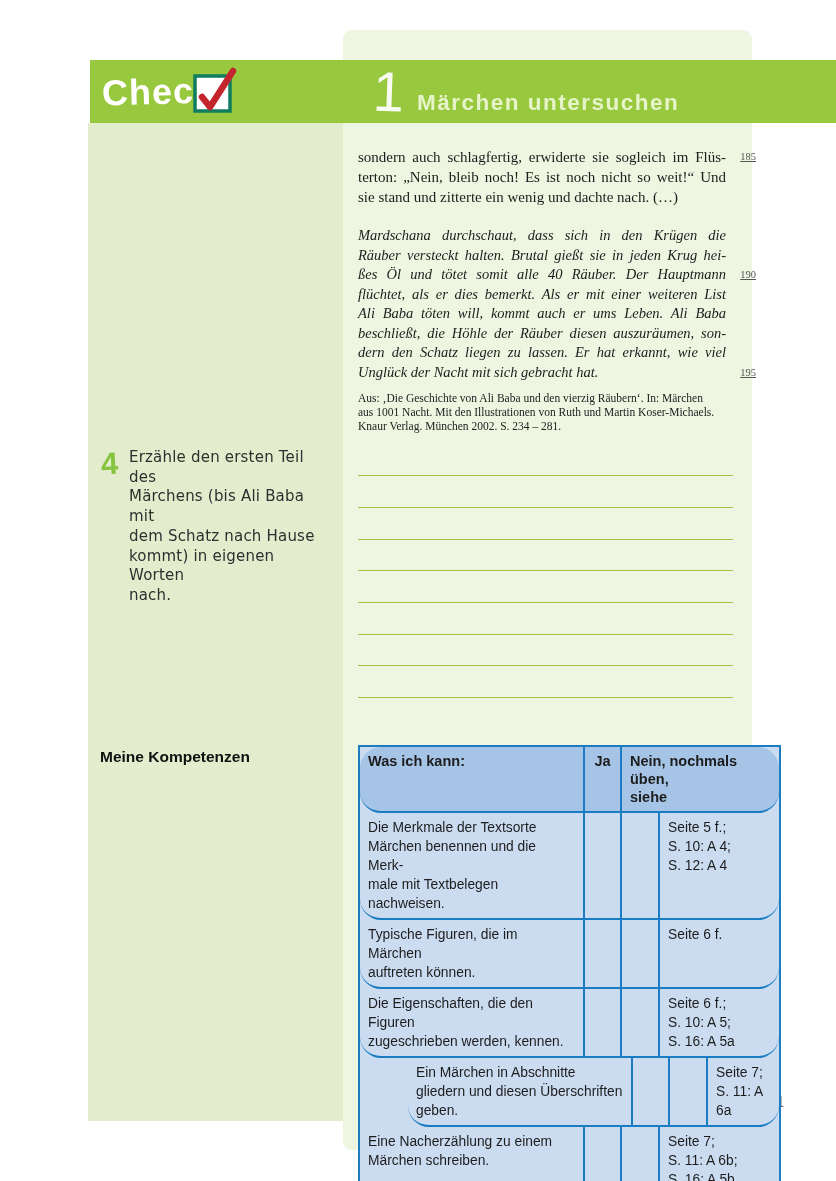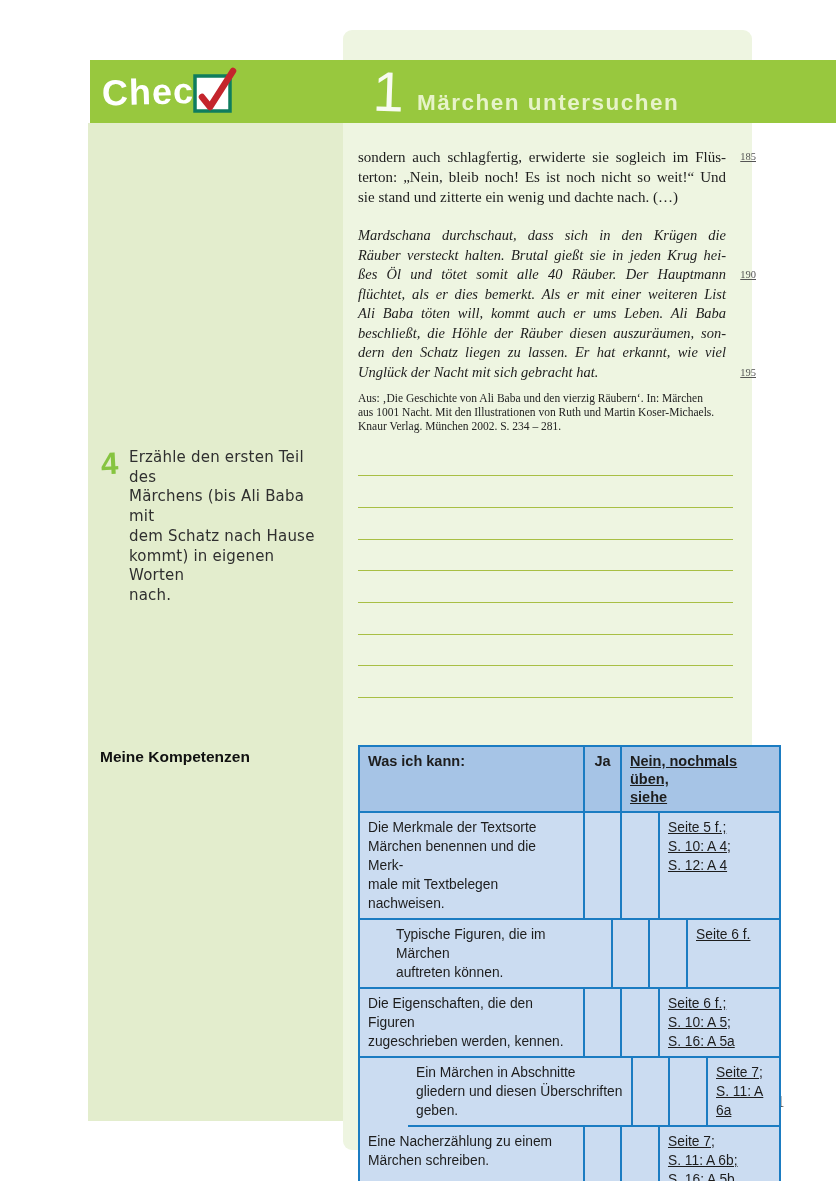--- a/index.html
+++ b/index.html
@@ -51,30 +51,30 @@
           color:var(--number-green,#86c440);transform:rotate(-3deg);}
   .ex-text{margin-left:28px;font:15px/19.7px "DejaVu Sans",sans-serif;color:#2f2f2f;
            letter-spacing:.2px;white-space:pre-line;}
 
   
   .komp-label{position:absolute;left:100px;top:748px;font-size:15.5px;font-weight:bold;
               color:#111;z-index:6;}
   .ctable{position:absolute;left:358px;top:745px;width:423px;z-index:6;
           border:2.5px solid var(--table-blue,#1b7cc2);background:var(--table-cell-bg,#cbdcf1);}
   .trow{display:grid;grid-template-columns:225px 37px 38px 1fr;
-        border-bottom:2px solid var(--table-blue,#1b7cc2);}
+        border-bottom:2px solid var(--table-blue,#1b7cc2);border-radius:21px;}
   .trow:last-child{border-bottom:none;}
   .trow>div{border-right:2px solid var(--table-blue,#1b7cc2);padding:5px 8px;}
-  .trow>div:last-child{border-right:none;text-decoration:underline;}
+  .trow>div:last-child{border-right:none;}
   .thead{background:var(--table-head-bg,#a6c4e6);min-height:46px;}
   .thead>div{font-size:14.5px;font-weight:bold;line-height:18px;}
   .thead .cno{grid-column:3 / 5;white-space:pre-line;}
   .thead .cyes{text-align:center;}
   .cskill,.crefs{font-size:13.8px;line-height:19px;white-space:pre-line;}
-  .r1{min-height:65px;} .r2{min-height:46px;padding-left:28px;} .r3{min-height:60px;}
+  .r1{min-height:65px;} .r2{min-height:46px;} .r3{min-height:60px;}
   .r4{min-height:60px;margin-left:48px;} .r5{min-height:56px;}
 
   .page-number{position:absolute;left:768px;top:1092px;font:16.5px "Liberation Serif",serif;
                color:#2b2b2b;}
 </style>
 </head>
 <body>
 
 <div class="panel-right"></div>
 <div class="sidebar-left"></div>

